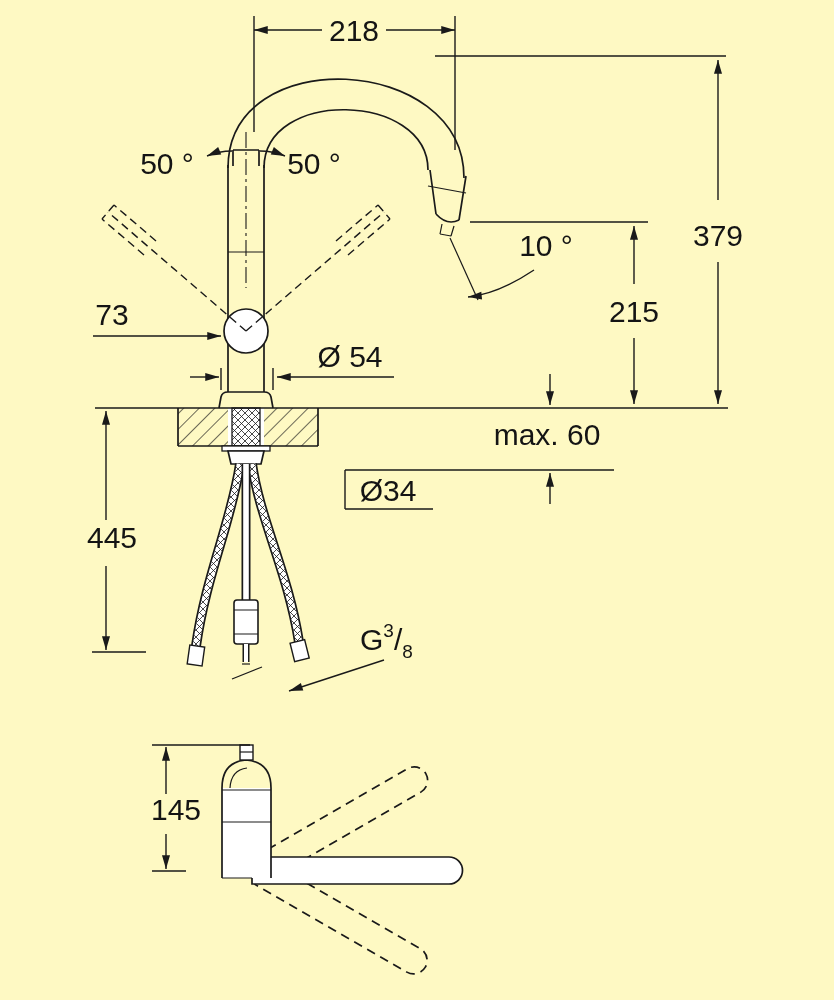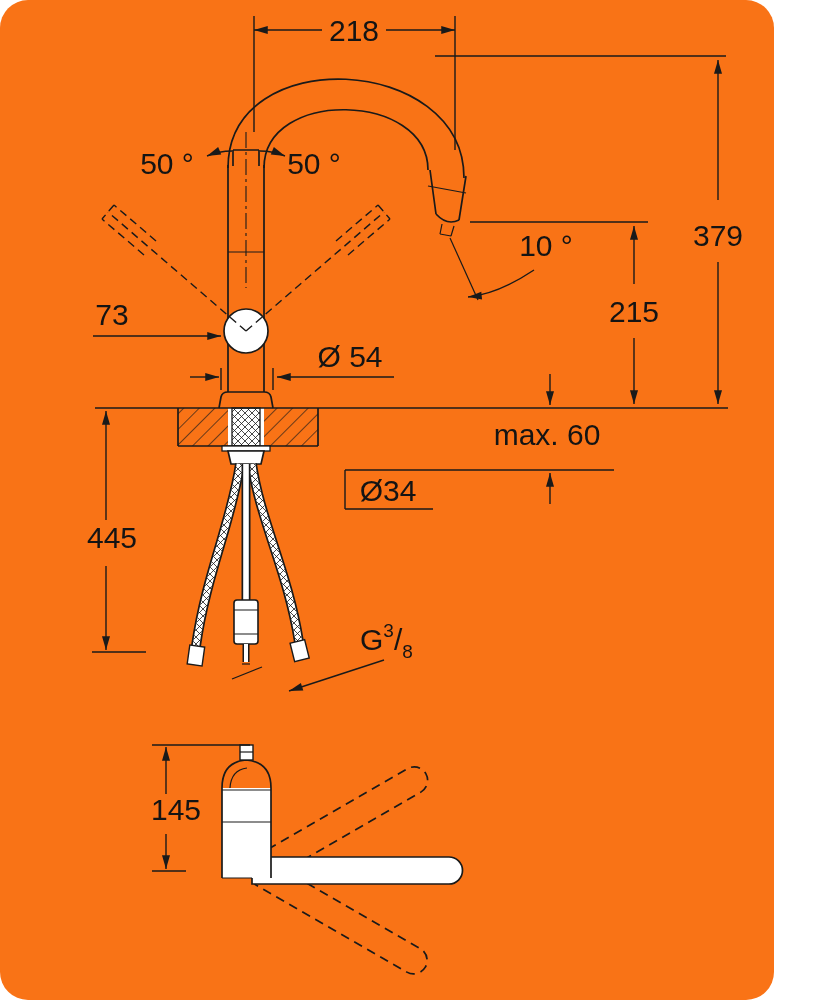--- a/index.html
+++ b/index.html
@@ -1,16 +1,16 @@
 <!DOCTYPE html>
 <html><head>
 <meta charset="utf-8">
 <style>
   html,body{margin:0;padding:0;background:#ffffff;}
-  #page{width:774px;height:1000px;background:#f97316;overflow:hidden;border-radius:28px;}
+  #page{width:834px;height:1000px;background:#fef9c3;overflow:hidden;}
   svg{display:block;}
   .ln{stroke:#1a1a1a;stroke-width:1.7;fill:none;stroke-linecap:butt;}
   .thin{stroke:#1a1a1a;stroke-width:1.2;fill:none;}
   .dim{stroke:#1a1a1a;stroke-width:1.4;fill:none;}
   .dash{stroke-dasharray:8 5;}
   .dash2{stroke-dasharray:9 6;}
   .cl{stroke:#1a1a1a;stroke-width:1.1;fill:none;stroke-dasharray:16 4 3 4;}
   .fw{fill:#ffffff;}
   .hO{stroke:#1a1a1a;stroke-width:10;fill:none;}
   .hI{stroke:#ffffff;stroke-width:6.6;fill:none;}

